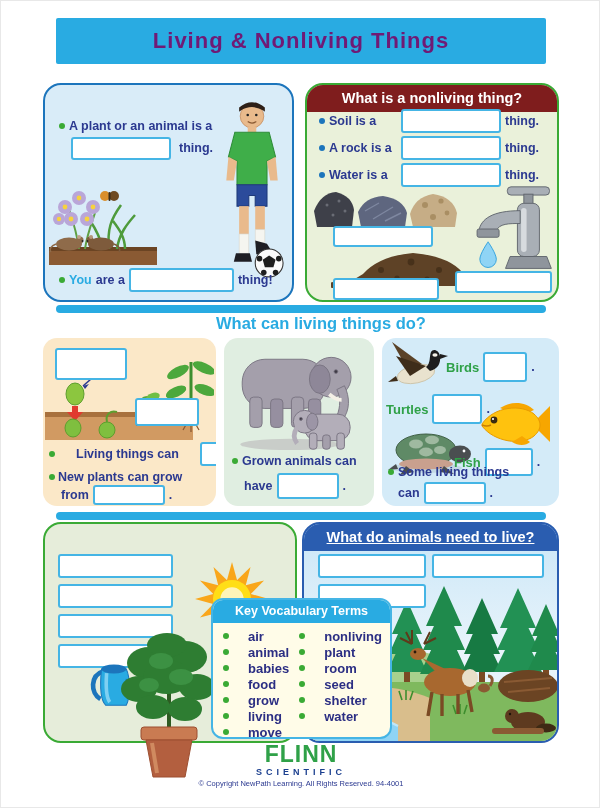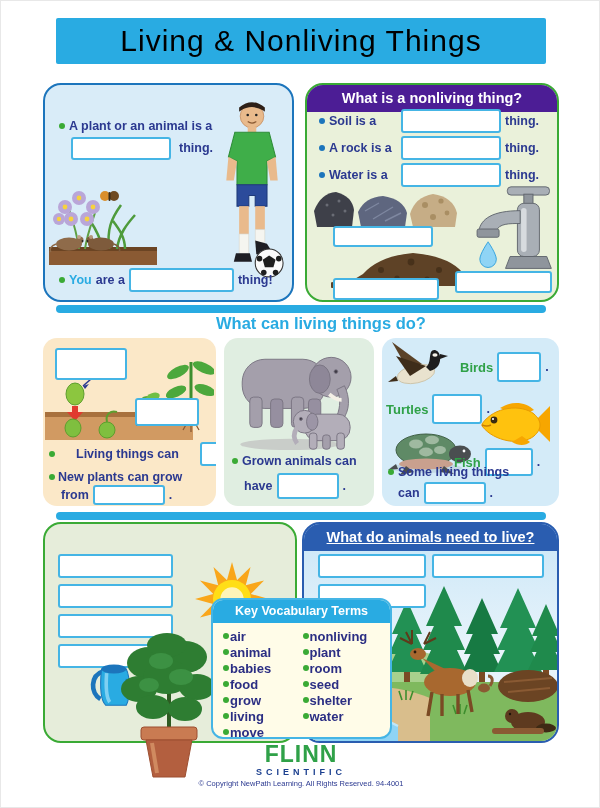--- a/index.html
+++ b/index.html
@@ -1,21 +1,21 @@
 <!DOCTYPE html>
 <html><head>
 <meta charset="utf-8">
 <style>
   html,body{margin:0;padding:0;background:#fff;}
   .page{position:relative;width:600px;height:808px;background:#fff;overflow:hidden;
         font-family:"Liberation Sans",sans-serif;border:1px solid #e8e8e8;box-sizing:border-box;}
   .abs{position:absolute;}
   .title-bar{position:absolute;left:55px;top:17px;width:490px;height:46px;background:#29ABE2;
              display:flex;align-items:center;justify-content:center;border-radius:2px;}
-  .title-bar span{color:#000000;font-weight:normal;font-size:30px;letter-spacing:1px;}
+  .title-bar span{color:#701a75;font-weight:bold;font-size:22px;letter-spacing:1px;}
   .panel{position:absolute;border-radius:18px;overflow:hidden;box-sizing:border-box;}
   .ph{position:absolute;top:0;left:0;right:0;height:27px;line-height:27px;text-align:center;
       color:#fff;font-weight:bold;font-size:14.5px;}
   .subpanel{position:absolute;border-radius:14px;overflow:hidden;}
   .row{position:absolute;display:flex;align-items:center;gap:4px;}
   .dot{width:6px;height:6px;border-radius:50%;flex:0 0 auto;}
   .dot.g{background:#3AAA35;}
   .dot.b{background:#1C75BC;}
   .t{font-weight:bold;color:#2B3990;font-size:12.5px;white-space:nowrap;}
   .cy{color:#29ABE2;}
@@ -25,21 +25,21 @@
   .divider{position:absolute;left:55px;width:490px;height:8px;background:#29ABE2;border-radius:4px;}
   .mid-title{position:absolute;left:0;width:600px;text-align:center;color:#29ABE2;
              font-weight:bold;font-size:16.5px;}
   .nl-pre{width:68px;flex:0 0 auto;}
   .vocab{position:absolute;left:210px;top:597px;width:181px;height:141px;background:#FFFCE8;
          border:2px solid #45B5E5;border-radius:12px;z-index:6;box-sizing:border-box;overflow:hidden;}
   .vocab-h{height:23px;line-height:23px;background:#29ABE2;color:#fff;font-weight:bold;
            font-size:12.5px;text-align:center;}
   .vcols{display:flex;padding:5px 8px 0 10px;}
   .vcol{flex:1;}
-  .vitem{display:flex;align-items:center;gap:1px;height:16px;}
+  .vitem{display:flex;align-items:center;gap:19px;height:16px;}
   .vw{font-weight:bold;color:#2B2E83;font-size:13px;}
   .footer{position:absolute;left:0;top:741px;width:600px;text-align:center;line-height:1.1;}
   .flinn{color:#2FA148;font-weight:bold;font-size:23px;letter-spacing:1px;display:block;}
   .scientific{color:#1B3F8F;font-weight:bold;font-size:9px;letter-spacing:4px;display:block;margin-top:1px;}
   .copyright,.website{display:block;color:#2B3990;font-size:7.5px;margin-top:2px;}
   svg{display:block;}
 </style>
 </head>
 <body>
 
@@ -130,21 +130,21 @@
     <div class="row" style="left:14px;top:183px;">
       <span class="dot g"></span>
       <span class="t cy">You</span>
       <span class="t">are a</span>
       <span class="blank inline" style="width:105px;height:24px;"></span>
       <span class="t">thing!</span>
     </div>
   </section>
 
   <section class="panel" style="left:304px;top:82px;width:254px;height:219px;border:2px solid #3AAA35;background:#EAF1DA;">
-    <div class="ph" style="background:#4c1d95;">What is a nonliving thing?</div>
+    <div class="ph" style="background:#7f1d1d;">What is a nonliving thing?</div>
 
     <div class="row" style="left:12px;top:24px;height:24px;">
       <span class="dot b"></span>
       <span class="t nl-pre">Soil is a</span>
       <span class="blank inline" style="width:100px;height:24px;"></span>
       <span class="t">thing.</span>
     </div>
     <div class="row" style="left:12px;top:51px;height:24px;">
       <span class="dot b"></span>
       <span class="t nl-pre">A rock is a</span>
@@ -293,21 +293,21 @@
   <div class="subpanel" style="left:381px;top:337px;width:177px;height:168px;background:#D4EBF8;">
     <svg class="abs" style="left:4px;top:2px;" width="64" height="54" viewBox="0 0 64 54">
       <path d="M6 2 L36 24 L22 30 Z" fill="#5A4228"></path>
       <ellipse cx="30" cy="34" rx="19" ry="9" fill="#E9E2CE" transform="rotate(-12 30 34)" stroke="#C9BFA4" stroke-width="0.8"></ellipse>
       <path d="M10 16 L40 26 L24 36 Z" fill="#3E2D1A"></path>
       <path d="M44 31 C52 29 55 23 54 16 C53 10 47 8 45 12 C43 17 45 23 40 27 Z" fill="#1E1E1E"></path>
       <ellipse cx="49" cy="15" rx="2.6" ry="1.8" fill="#F5F2E8"></ellipse>
       <path d="M54 14 l8 2 -8 3 Z" fill="#1E1E1E"></path>
       <path d="M10 36 L2 42 L12 41 Z" fill="#3E2D1A"></path>
     </svg>
-    <div class="row" style="left:78px;top:14px;">
+    <div class="row" style="left:64px;top:14px;">
       <span class="gl">Birds</span>
       <span class="blank inline" style="width:44px;height:30px;"></span>
       <span class="t">.</span>
     </div>
     <div class="row" style="left:4px;top:56px;">
       <span class="gl">Turtles</span>
       <span class="blank inline" style="width:50px;height:30px;"></span>
       <span class="t">.</span>
     </div>
     <svg class="abs" style="left:0px;top:86px;" width="92" height="54" viewBox="0 0 92 54">

